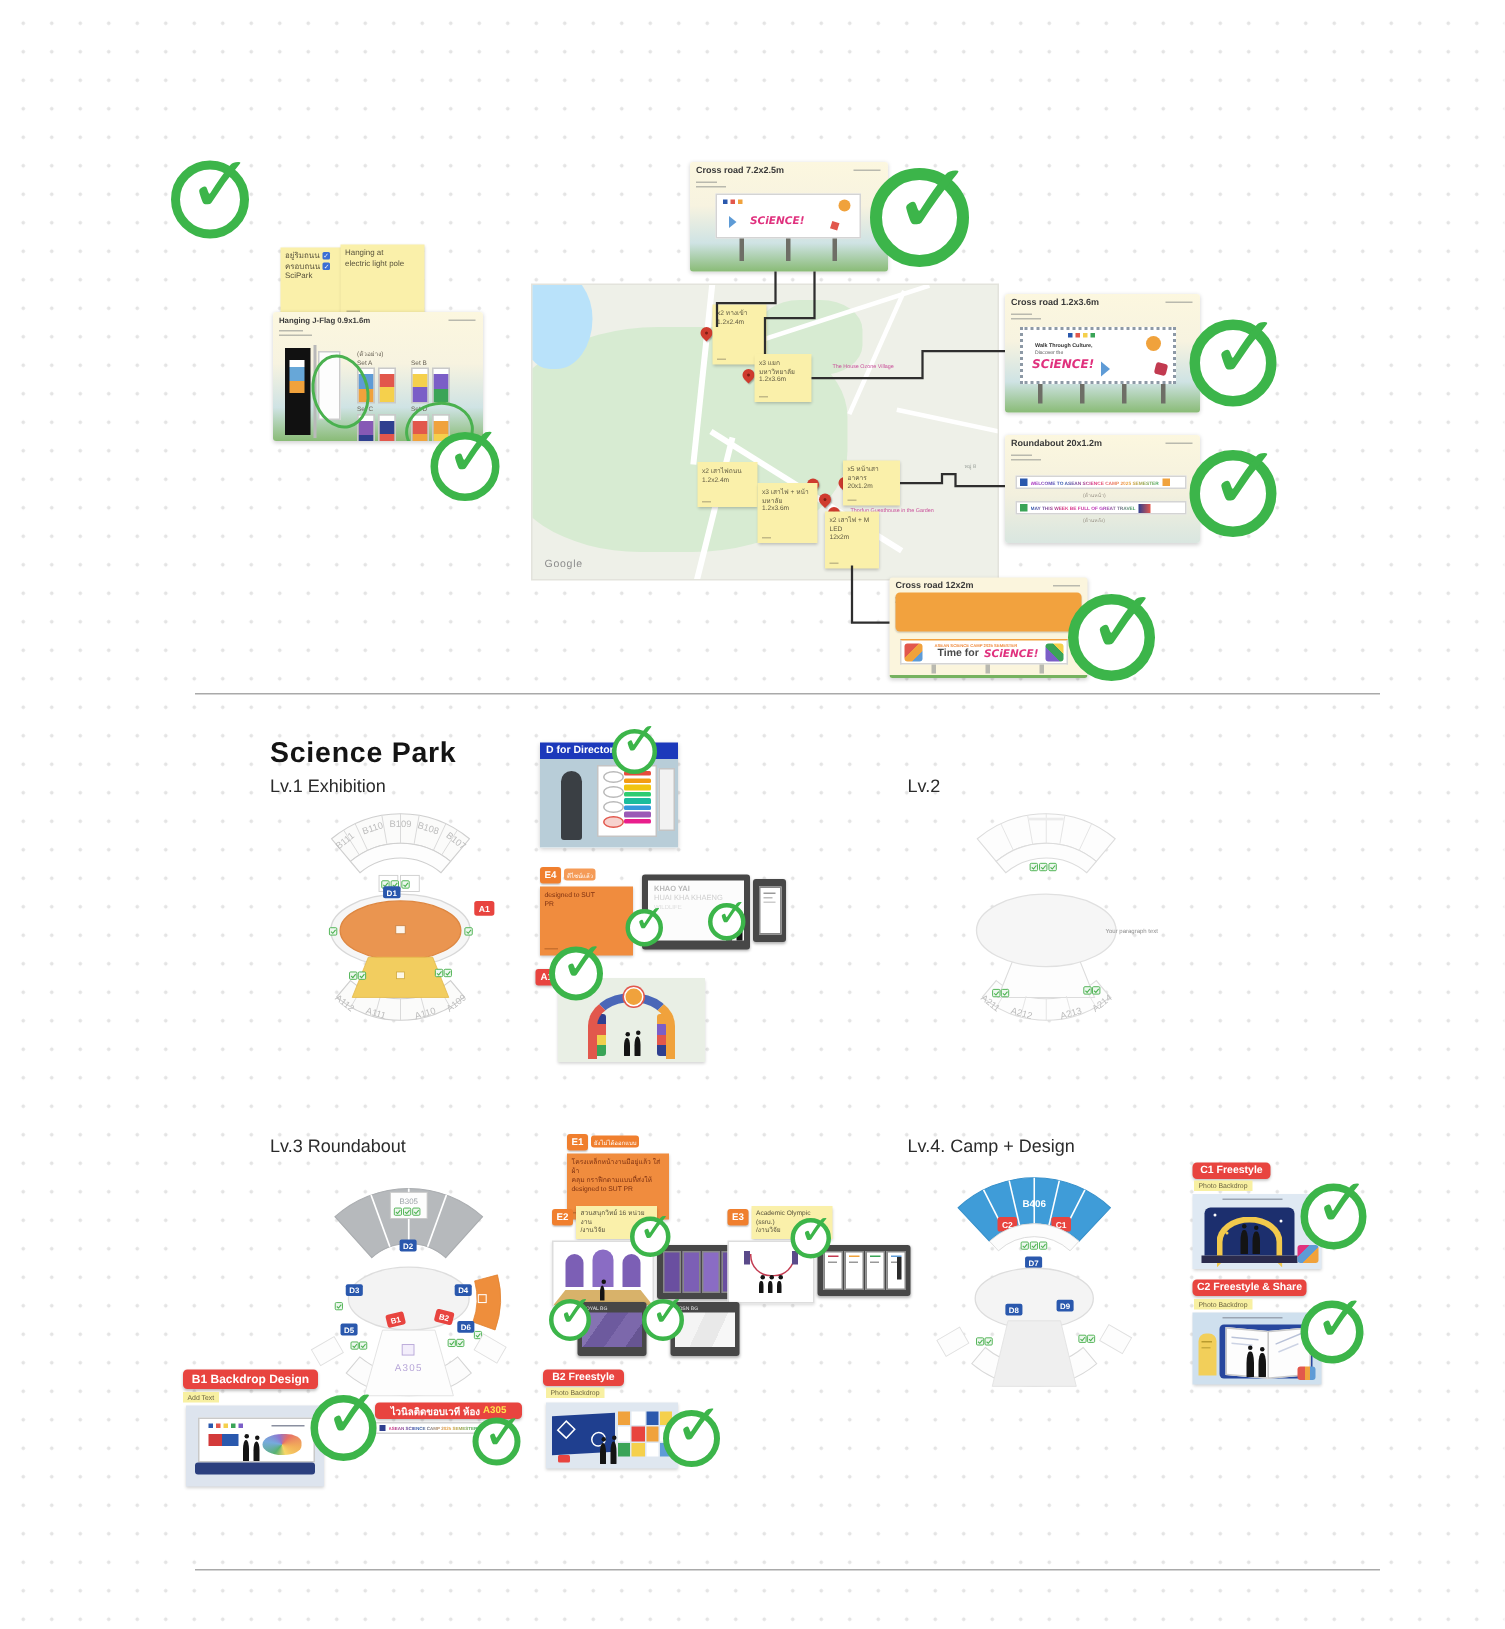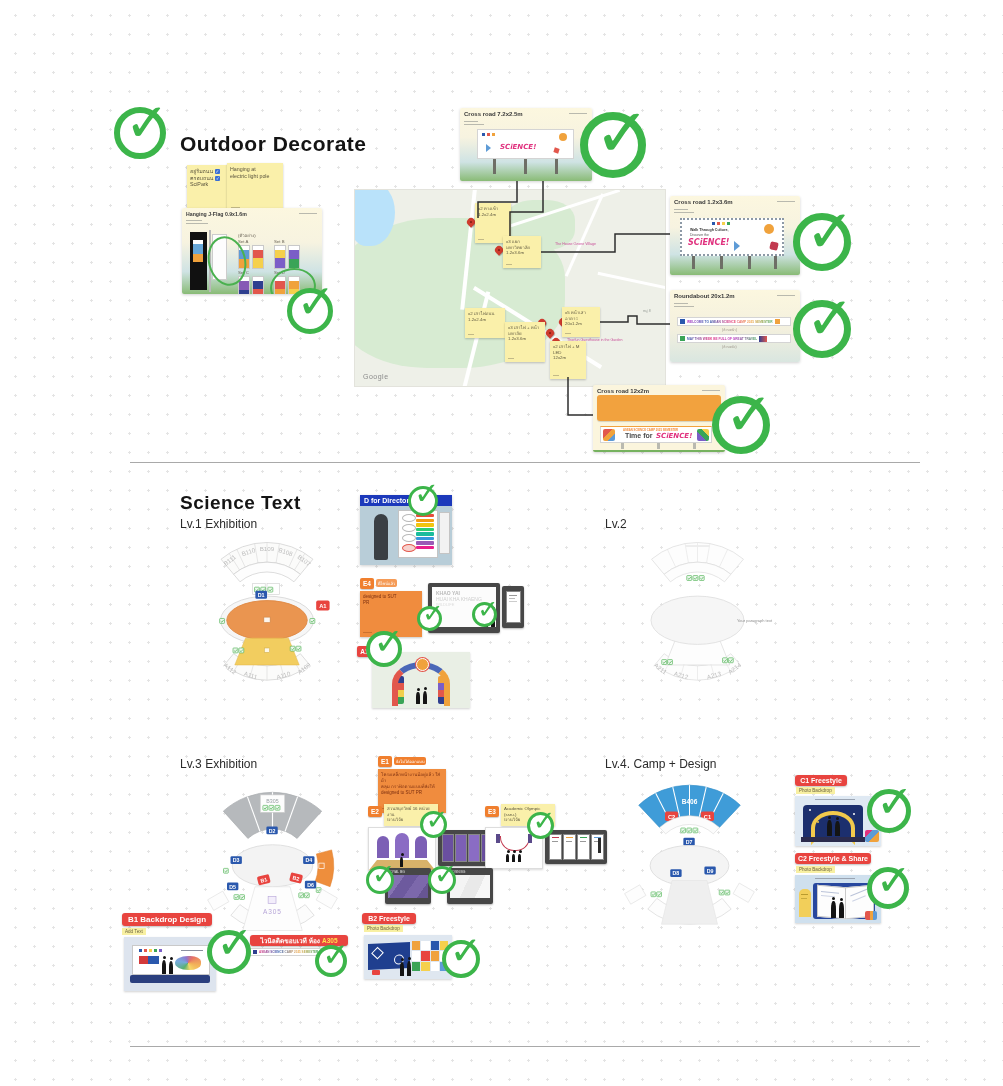--- a/index.html
+++ b/index.html
@@ -68,21 +68,20 @@
   .setlab{position:absolute;font-size:4.3px;color:#6b6558;white-space:nowrap;}
   .gell{position:absolute;border:2px solid #4ab14f;border-radius:50%;z-index:5;}
   .poster{position:absolute;background:#fff;border:0.5px solid #888;}
 </style>
 </head>
 <body>
 
 <div class="canvas">
 
   <div class="check" style="left:114px;top:107px;--s:52px;"></div>
-  <div class="headline" style="left:180px;top:132px;font-size:21px;">Outdoor Decorate</div>
 
   <div class="sticky" style="left:187px;top:165px;width:58px;height:64px;">
     <div class="ln"><span>อยู่ริมถนน</span><span class="cbx"></span></div>
     <div class="ln"><span>ครอบถนน</span><span class="cbx"></span></div>
     <div class="ln">SciPark</div>
     <div class="fbar" style="left:4px;bottom:5px;"></div>
   </div>
   <div class="sticky" style="left:227px;top:163px;width:56px;height:50px;">
     <div class="ln">Hanging at</div>
     <div class="ln">electric light pole</div>
@@ -263,21 +262,21 @@
     </div>
     <div class="leg" style="left:28px;top:58px;height:6px;background:#b9b9b0;"></div>
     <div class="leg" style="left:64px;top:58px;height:6px;background:#b9b9b0;"></div>
     <div class="leg" style="left:100px;top:58px;height:6px;background:#b9b9b0;"></div>
     <div class="abs" style="left:0;bottom:0;width:100%;height:2.5px;background:#76b25f;"></div>
   </div>
   <div class="check" style="left:712px;top:396px;--s:58px;"></div>
 
   <div class="divider" style="left:130px;top:462px;width:790px;"></div>
 
-  <div class="headline" style="left:180px;top:492px;font-size:19px;">Science Text</div>
+  <div class="headline" style="left:180px;top:492px;font-size:19px;">Science Park</div>
   <div class="sublabel" style="left:180px;top:517px;">Lv.1 Exhibition</div>
 
   <svg class="abs" style="left:172px;top:538px;" width="190" height="152" viewBox="0 0 200 170">
     <defs>
         <g id="gb1">
           <rect width="5.5" height="5.5" rx="0.8" fill="#edf7ee" stroke="#4ab14f" stroke-width="0.7"></rect>
           <path d="M1.2,3 l1.3,1.2 l2.1,-2.6" stroke="#4ab14f" stroke-width="0.8" fill="none"></path>
         </g>
       </defs>
     <g stroke="#cfcfcf" fill="#fbfbfa" stroke-width="0.8">
@@ -435,21 +434,21 @@
       <use href="#gb2" x="66.5" y="136"></use>
     <use href="#gb2" x="128" y="134"></use>
       <use href="#gb2" x="134.5" y="134"></use>
     <text x="57" y="148" class="rl" transform="rotate(38 57 148)">A211</text>
     <text x="81" y="156" class="rl" transform="rotate(16 81 156)">A212</text>
     <text x="119" y="156" class="rl" transform="rotate(-16 119 156)">A213</text>
     <text x="143" y="148" class="rl" transform="rotate(-38 143 148)">A214</text>
   </svg>
   <div class="abs" style="left:737px;top:618px;font-size:4px;color:#8d8d8d;">Your paragraph text</div>
 
-  <div class="sublabel" style="left:180px;top:757px;">Lv.3 Exhibition</div>
+  <div class="sublabel" style="left:180px;top:757px;">Lv.3 Roundabout</div>
 
   <svg class="abs" style="left:185px;top:778px;" width="175" height="158" viewBox="0 0 200 170">
     <defs>
         <g id="gb3">
           <rect width="5.5" height="5.5" rx="0.8" fill="#edf7ee" stroke="#4ab14f" stroke-width="0.7"></rect>
           <path d="M1.2,3 l1.3,1.2 l2.1,-2.6" stroke="#4ab14f" stroke-width="0.8" fill="none"></path>
         </g>
       </defs>
     <path d="M43.8,32.6 A84,84 0 0 1 156.2,32.6 L128.1,63.8 A42,42 0 0 0 71.9,63.8 Z" fill="#b6b9bc" stroke="#aaadb0" stroke-width="0.8"></path>
     <g stroke="#fff" stroke-width="1.3">

